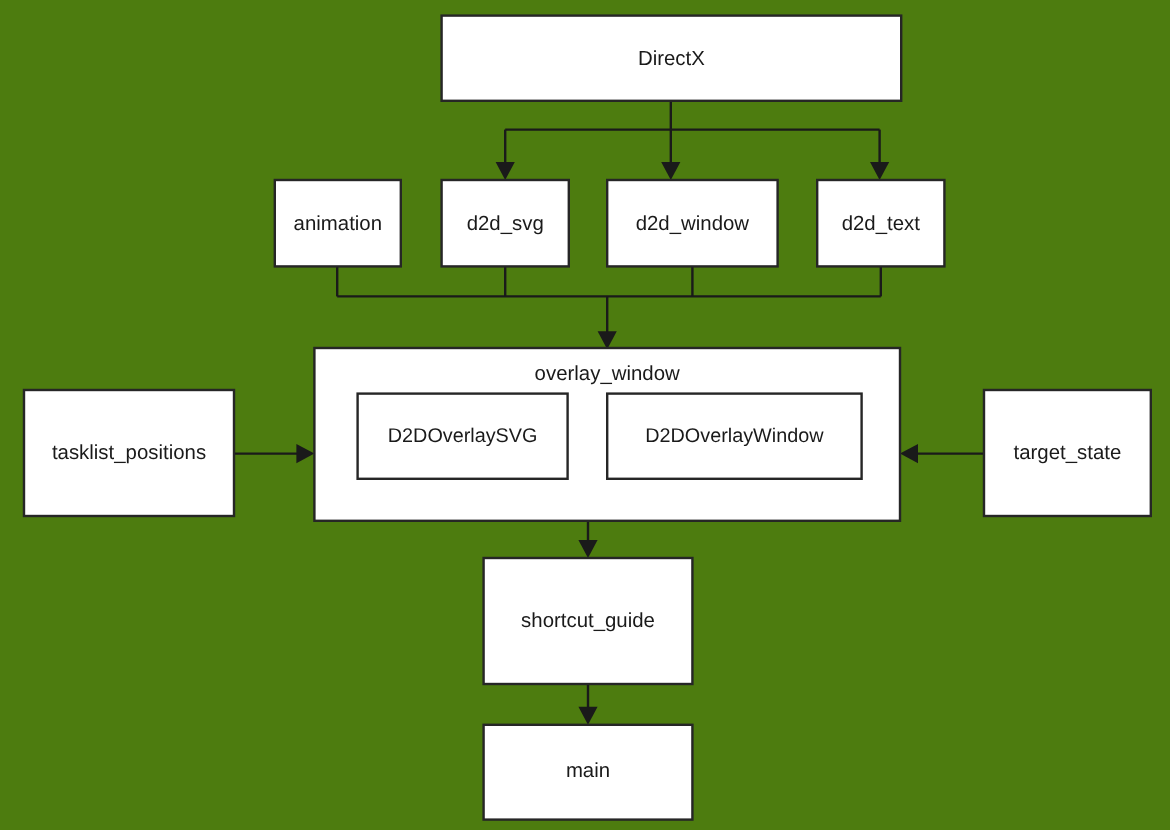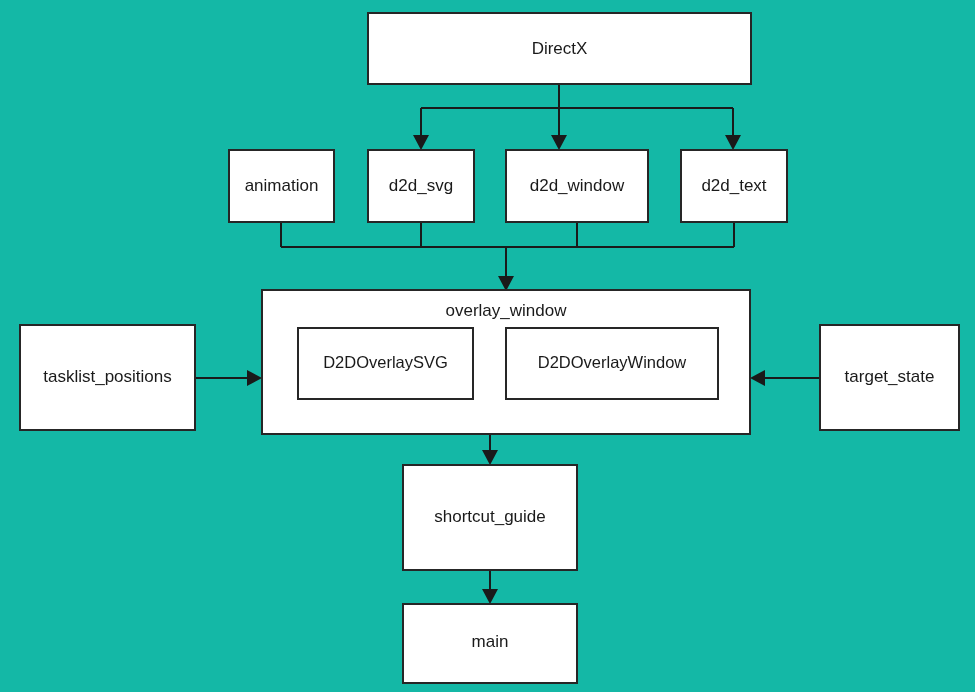--- a/index.html
+++ b/index.html
@@ -10,21 +10,21 @@
   body {
     width: 975px;
     height: 692px;
     font-family: "Liberation Sans", sans-serif;
     overflow: hidden;
   }
   #diagram-root {
     position: relative;
     width: 975px;
     height: 692px;
-    background: #14b8a6;
+    background: #4d7c0f;
   }
   svg#diagram-svg {
     position: absolute;
     top: 0;
     left: 0;
     width: 975px;
     height: 692px;
     display: block;
   }
   .node-rect {

